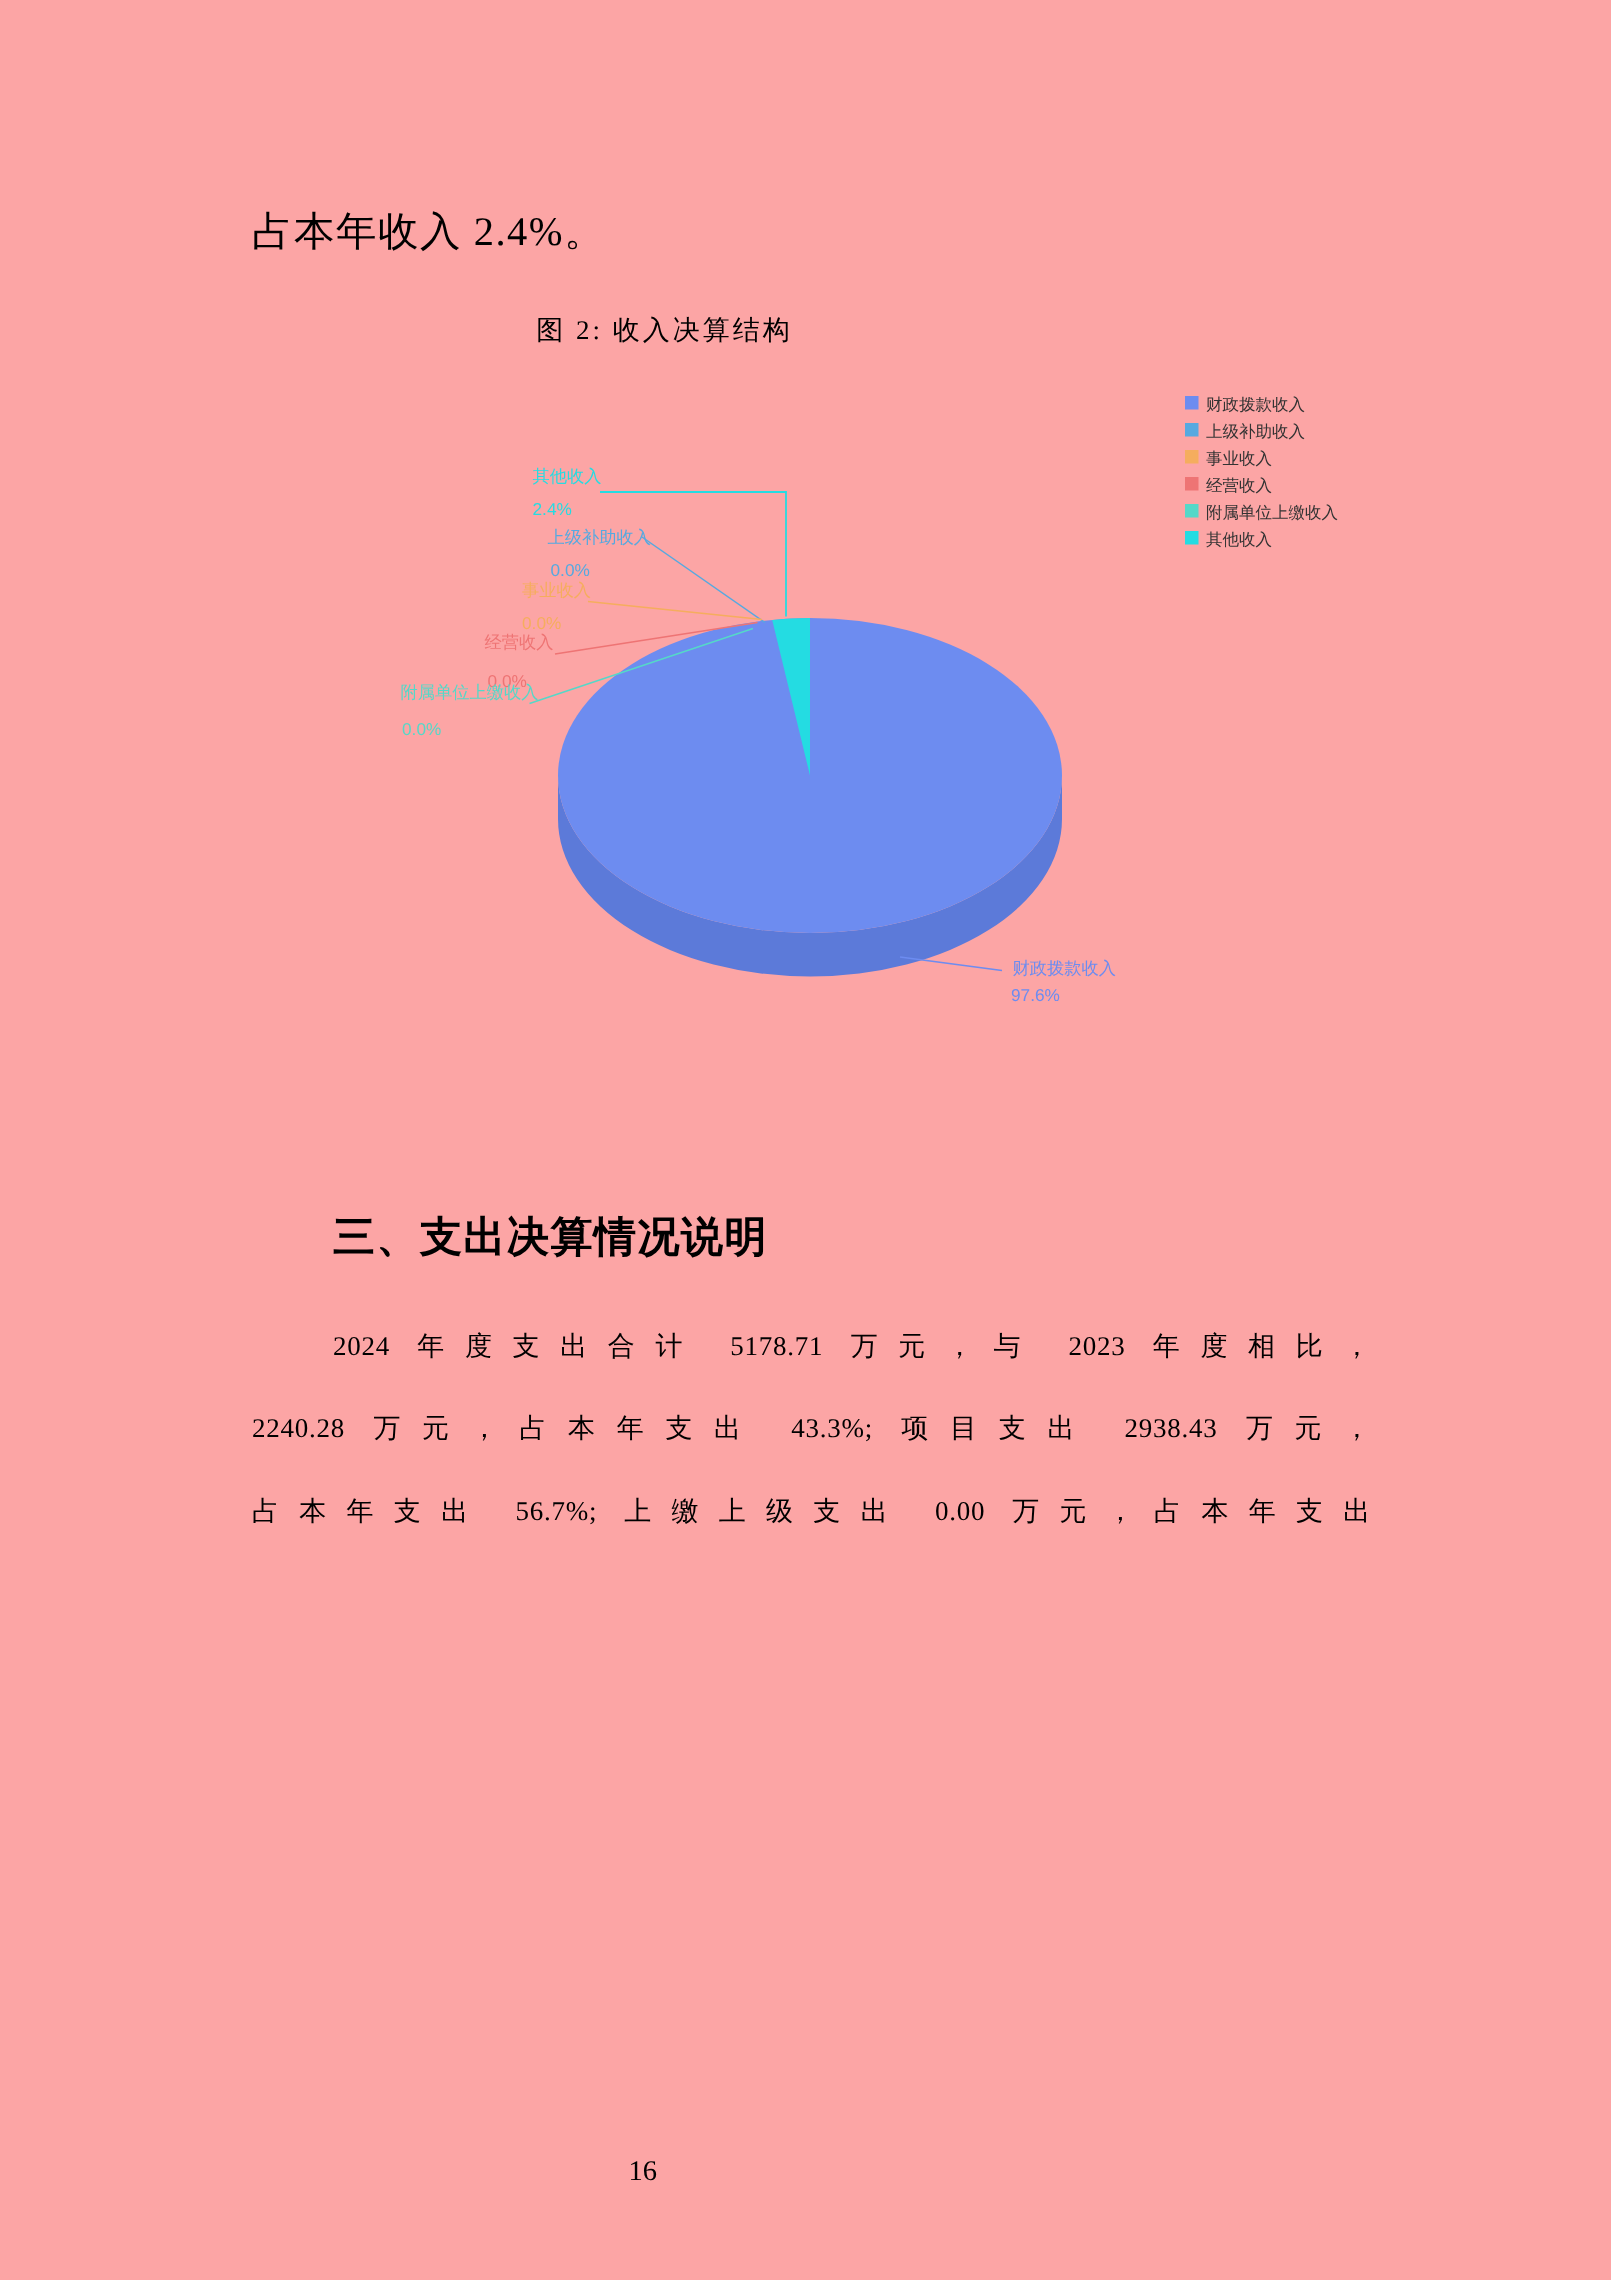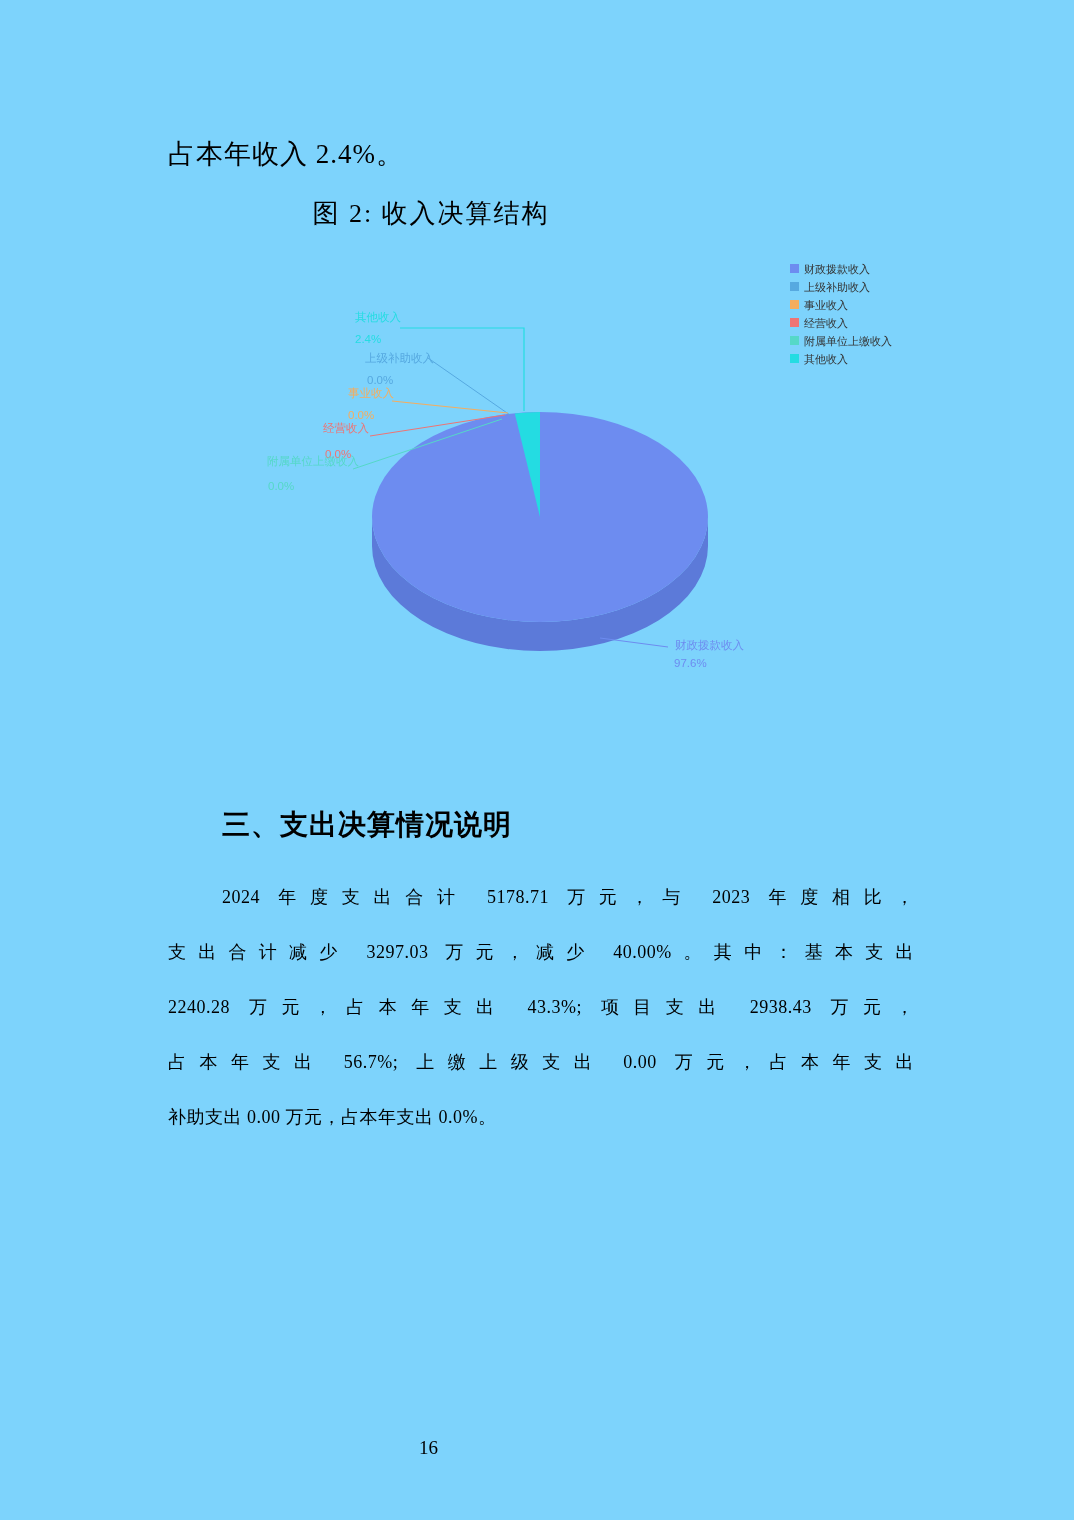--- a/index.html
+++ b/index.html
@@ -1,26 +1,26 @@
 <!DOCTYPE html>
 <html><head>
 <meta charset="utf-8">
 <style>
   html,body{margin:0;padding:0;background:#ffffff;}
   .page{
-    position:relative;width:1074px;height:1520px;margin:0 auto;background:#7dd3fc;
+    position:relative;width:1074px;height:1520px;margin:0 auto;background:#fca5a5;
     font-family:"Liberation Serif", serif;color:#000000;overflow:hidden;
   }
   .intro{
     position:absolute;left:168px;top:136px;font-size:27px;letter-spacing:1px;
     margin:0;white-space:nowrap;
   }
   .caption{
     position:absolute;left:0;top:196px;width:862px;text-align:center;
-    font-size:26px;letter-spacing:2px;margin:0;
+    font-size:18px;letter-spacing:2px;margin:12px;
   }
   .chart-wrap{position:absolute;left:150px;top:255px;width:810px;height:430px;}
   .chart-wrap svg{display:block;}
   .chart-label{font-family:"Liberation Sans", sans-serif;font-size:11.5px;}
   .legend-label{font-family:"Liberation Sans", sans-serif;font-size:11px;fill:#333333;}
   .section-heading{
     position:absolute;left:222px;top:806px;margin:0;
     font-family:"Liberation Sans", sans-serif;font-weight:bold;
     font-size:28px;letter-spacing:1px;color:#000;white-space:nowrap;
   }
@@ -101,21 +101,19 @@
         <rect x="640" y="99" width="9" height="9" fill="#24dce2"></rect>
         <text class="legend-label" x="654" y="108">其他收入</text>
       </g>
     </svg>
   </div>
 
   <h3 class="section-heading">三、支出决算情况说明</h3>
 
   <div class="para">
     <p class="first">2024 年度支出合计 5178.71 万元，与 2023 年度相比，</p>
-    <p>支出合计减少 3297.03 万元，减少 40.00%。其中：基本支出</p>
     <p>2240.28 万元，占本年支出 43.3%; 项目支出 2938.43 万元，</p>
     <p>占本年支出 56.7%; 上缴上级支出 0.00 万元，占本年支出</p>
-    <p class="last">补助支出 0.00 万元，占本年支出 0.0%。</p>
   </div>
 
   <div class="page-number">16</div>
 
 </div>
 
 </body></html>

